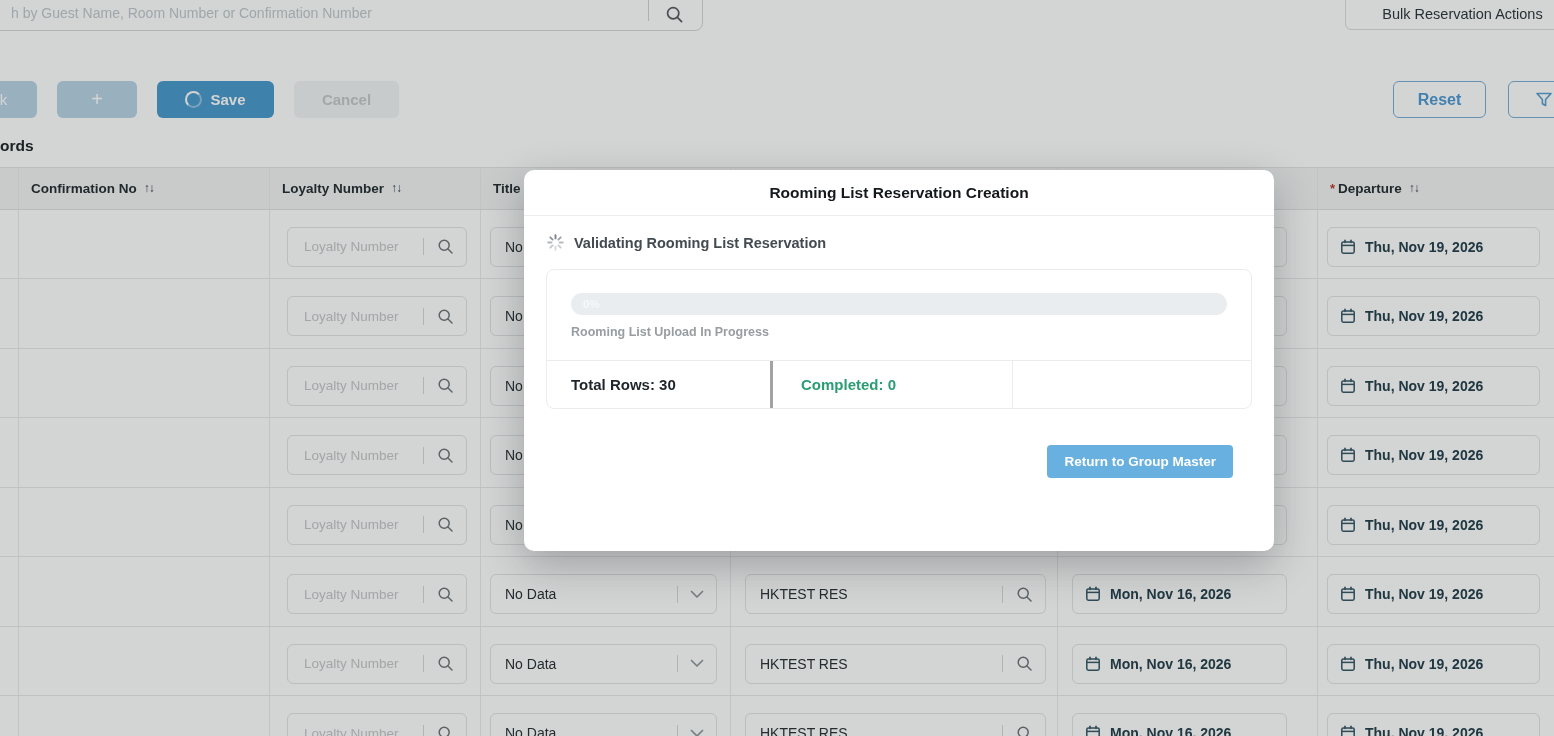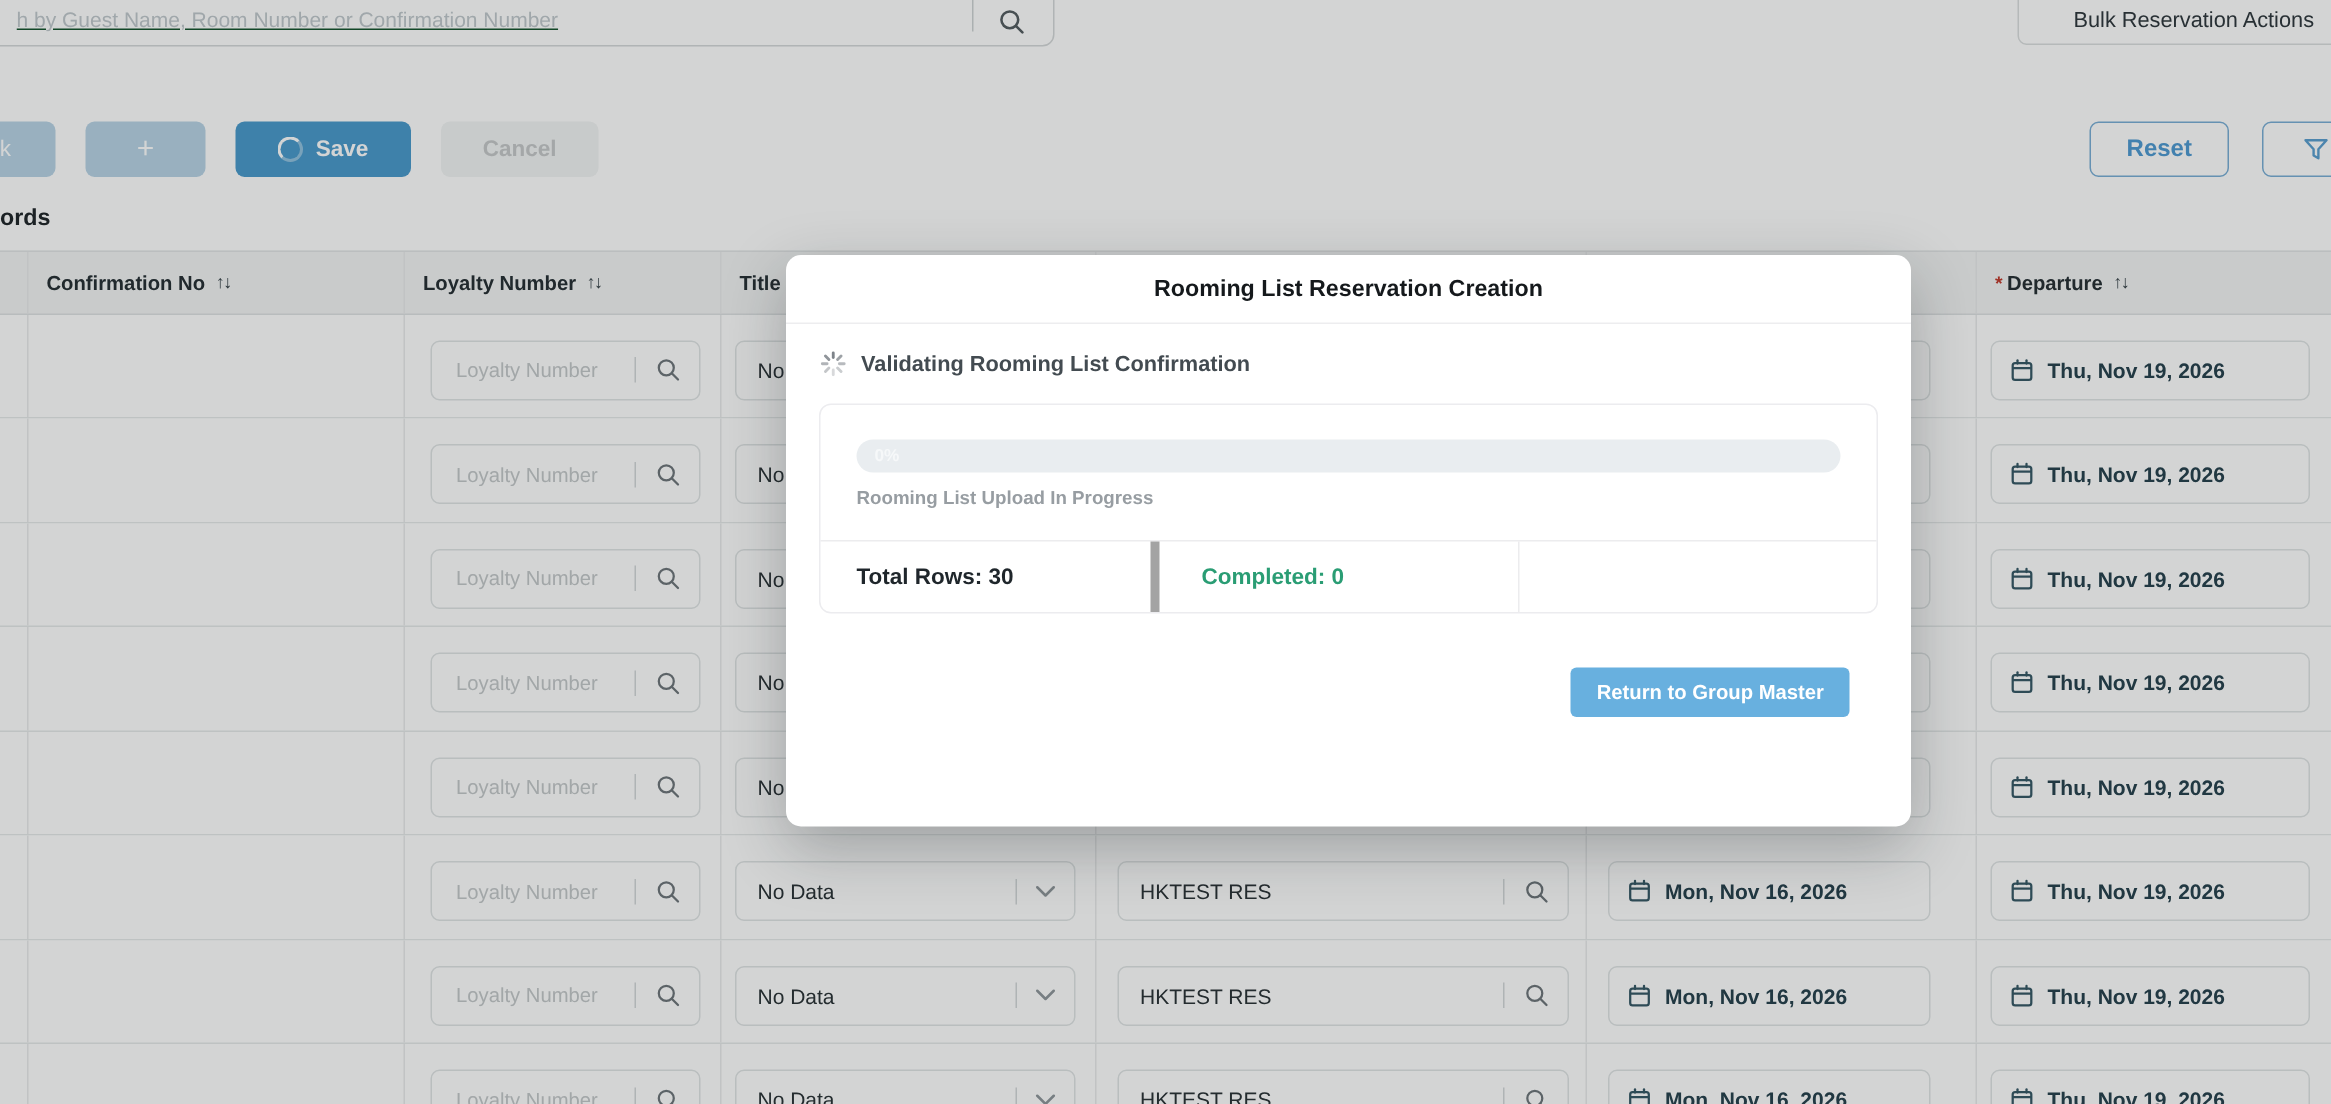--- a/index.html
+++ b/index.html
@@ -7,21 +7,21 @@
     width:1554px;height:736px;overflow:hidden;position:relative;
     background:#ffffff;
     font-family:"Liberation Sans","DejaVu Sans",sans-serif;
     -webkit-font-smoothing:antialiased;
   }
 
   
   .search-wrap{position:absolute;left:-8px;top:-21px;width:709px;height:50px;
     border:1px solid #d5d8d9;border-radius:8px;background:#fff;}
   .search-input{position:absolute;left:16px;bottom:5px;width:610px;height:22px;border:none;outline:none;
-    font:14px "Liberation Sans",sans-serif;color:#14532d;background:transparent;text-decoration:underline;}
+    font:14px "Liberation Sans",sans-serif;color:#a16207;background:transparent;}
   .search-input::placeholder{color:#c1c9cd;opacity:1;}
   .search-sep{position:absolute;right:53px;top:6px;bottom:9px;width:1px;background:#cfd4d5;}
   .search-btn{position:absolute;right:9px;bottom:3px;width:38px;height:26px;display:flex;align-items:center;justify-content:center;cursor:pointer;background:none;border:none;}
 
   .bulk-btn{position:absolute;left:1345px;top:-12px;width:235px;height:42px;background:#ffffff;
     border:1px solid #dbdedf;border-radius:6px;font:14.5px "Liberation Sans",sans-serif;color:#2f383d;
     display:flex;align-items:center;justify-content:center;padding-top:10px;box-sizing:border-box;}
 
   
   .tb-btn{position:absolute;top:81px;height:37px;border:none;border-radius:6px;
@@ -76,21 +76,21 @@
   .modal-title{height:45px;line-height:45px;text-align:center;font-size:15.5px;font-weight:700;color:#15191c;
     border-bottom:1px solid #ededef;}
   .status-row{position:absolute;left:23px;top:64px;display:flex;align-items:center;gap:10px;
     font-size:14.5px;font-weight:600;color:#434b51;}
   .prog-card{position:absolute;left:22px;right:22px;top:99px;height:140px;border:1px solid #ececef;border-radius:8px;box-sizing:border-box;}
   .prog-track{margin:23px 24px 0 24px;height:22px;border-radius:11px;background:#e9edf0;display:flex;align-items:center;}
   .prog-pct{margin-left:12px;font-size:11.5px;font-weight:700;color:#f6f8f9;}
   .prog-caption{margin:10px 24px 0 24px;font-size:12.5px;font-weight:600;color:#979da2;}
   .stats{position:absolute;left:0;right:0;bottom:0;height:47px;border-top:1px solid #ececee;display:flex;}
   .stat{display:flex;align-items:center;font-size:15px;font-weight:700;box-sizing:border-box;}
-  .stat.total{width:226px;border-right:6px solid #a3a3a3;padding-left:24px;color:#1f262b;}
+  .stat.total{width:226px;border-right:3px solid #a3a3a3;padding-left:24px;color:#1f262b;}
   .stat.completed{width:240px;border-right:1px solid #ececee;padding-left:28px;color:#2a9d74;}
   .stat.failed{flex:1;padding-left:30px;color:#c04543;}
   .return-btn{position:absolute;right:41px;top:275px;height:33px;padding:0 17px;background:#68b0df;color:#fff;
     border:none;border-radius:4px;font:13.5px "Liberation Sans",sans-serif;font-weight:600;cursor:pointer;}
 
   svg{display:block;}
 </style>
 </head>
 <body>
 
@@ -690,21 +690,21 @@
         <line x1="8.5" y1="1.2" x2="8.5" y2="4.4"></line>
         <line x1="13.7" y1="3.3" x2="11.4" y2="5.6" opacity="0.75"></line>
         <line x1="15.8" y1="8.5" x2="12.6" y2="8.5" opacity="0.55"></line>
         <line x1="13.7" y1="13.7" x2="11.4" y2="11.4" opacity="0.4"></line>
         <line x1="8.5" y1="15.8" x2="8.5" y2="12.6" opacity="0.3"></line>
         <line x1="3.3" y1="13.7" x2="5.6" y2="11.4" opacity="0.45"></line>
         <line x1="1.2" y1="8.5" x2="4.4" y2="8.5" opacity="0.6"></line>
         <line x1="3.3" y1="3.3" x2="5.6" y2="5.6" opacity="0.85"></line>
       </g>
     </svg>
-    <span>Validating Rooming List Confirmation</span>
+    <span>Validating Rooming List Reservation</span>
   </div>
 
   <div class="prog-card">
     <div class="prog-track">
       <span class="prog-pct">0%</span>
     </div>
     <div class="prog-caption">Rooming List Upload In Progress</div>
     <div class="stats">
       <div class="stat total">Total Rows: 30</div>
       <div class="stat completed">Completed: 0</div>

